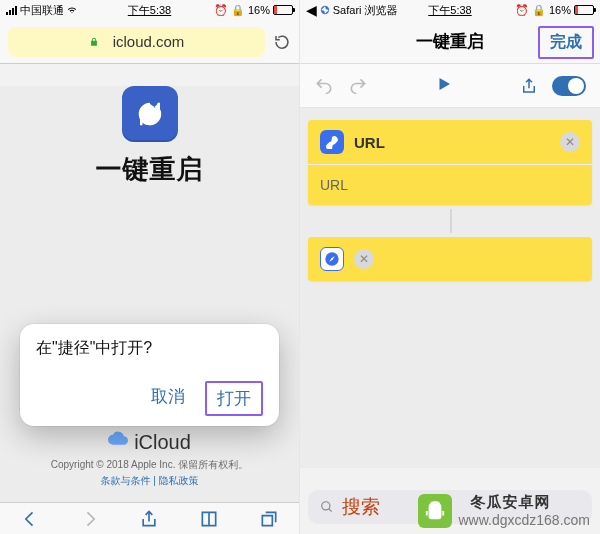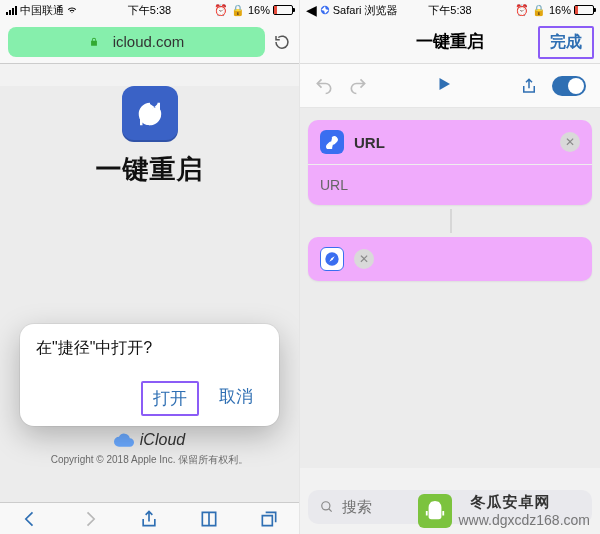--- a/index.html
+++ b/index.html
@@ -5,41 +5,41 @@
     * { margin: 0; padding: 0; box-sizing: border-box; }
     body { background: #fff; font-family: -apple-system, "PingFang SC", "Helvetica Neue", Arial, sans-serif; font-size: 14px; color: #000; }
     .stage { width: 600px; height: 534px; position: relative; background: #fff; overflow: hidden; }
     .shot { position: absolute; top: 0; width: 300px; height: 534px; background: #f2f2f2; overflow: hidden; }
     .shot.left  { left: 0;  border-right: 1px solid #e5e5e5; }
     .shot.right { right: 0; }
 
     
     .status { height: 20px; display: flex; align-items: center; justify-content: space-between; padding: 0 6px; font-size: 11px; background: #f8f8f8; color: #000; }
     .status .sl, .status .sr { display: flex; align-items: center; gap: 3px; }
-    .status .sc { position: absolute; left: 0; right: 0; text-align: center; pointer-events: none; font-size: 11px; }
+    .status .sc { position: absolute; left: 0; right: 0; text-align: center; pointer-events: none; font-size: 11px; text-decoration: underline; }
     .sig { display: flex; gap: 1px; align-items: flex-end; }
     .sig i { width: 2px; background:#000; display:block; }
     .sig i:nth-child(1){height:3px} .sig i:nth-child(2){height:5px} .sig i:nth-child(3){height:7px} .sig i:nth-child(4){height:9px}
     .batt { width: 20px; height: 10px; border:1px solid #000; border-radius:2px; position:relative; }
     .batt::after{content:""; position:absolute; right:-3px; top:2px; width:2px; height:4px; background:#000; border-radius:0 1px 1px 0;}
     .batt i{display:block; height:100%; width:18%; background:#e74c3c;}
     .safari-ico{ width:10px; height:10px; }
 
     
     .addr { height: 44px; background:#f8f8f8; border-bottom:1px solid #ccc; display:flex; align-items:center; padding:6px 8px; gap:8px; }
-    .addr-field { flex:1; background:#86efac; border-radius:8px; height:30px; display:flex; align-items:center; justify-content:center; gap:14px; color:#333; font-size:15px;}
+    .addr-field { flex:1; background:#fef9c3; border-radius:8px; height:30px; display:flex; align-items:center; justify-content:center; gap:14px; color:#333; font-size:15px;}
     .lock { width:10px; height:10px; }
     .reload { width:18px; height:18px; color:#555; }
 
     
     .lmain { position:relative; background:#ececec; height:438px; text-align:center; }
     .app-tile{ width:56px; height:56px; margin:22px auto 10px; border-radius:12px; background:#3a62c6; display:flex; align-items:center; justify-content:center; box-shadow: inset 0 -2px 0 rgba(0,0,0,.15); }
     .app-title{ font-size:26px; font-weight:600; color:#111; letter-spacing:1px;}
     .get-btn{ margin:176px auto 0; width:246px; height:40px; border-radius:8px; background:#4671c6; color:#fff; font-size:15px; display:flex; align-items:center; justify-content:center;}
-    .icloud-row{ margin-top:28px; display:flex; align-items:center; justify-content:center; gap:6px; color:#333; font-size:16px; font-weight:500;font-style:italic;}
+    .icloud-row{ margin-top:28px; display:flex; align-items:flex-start; justify-content:center; gap:6px; color:#333; font-size:20px; font-weight:500;}
     .copyright{ margin-top:4px; font-size:10px; color:#6b6b6b; }
     .links{ margin-top:2px; font-size:10px; color:#2f6fb3; }
     .links span{ cursor:pointer; }
 
     
     .sfbar{ position:absolute; left:0; right:0; bottom:0; height:32px; background:#f8f8f8; border-top:1px solid #ccc; display:flex; align-items:center; justify-content:space-around; color:#2f6fb3;}
     .sfbar svg{ width:20px; height:20px; }
     .sfbar .dim{ color:#b8b8b8; }
 
     
@@ -58,34 +58,34 @@
     .trow{ height:44px; display:flex; align-items:center; padding:0 14px; gap:16px; border-bottom:1px solid #e5e5e5; background:#fafafa; justify-content:space-between;}
     .trow .tl{ display:flex; gap:14px; color:#bcbcbc;}
     .trow .tc{ color:#2f6fb3; }
     .trow .tr{ display:flex; gap:14px; align-items:center;}
     .toggle{ width:34px; height:20px; border-radius:10px; background:#2f6fb3; position:relative;}
     .toggle::after{content:""; position:absolute; right:2px; top:2px; width:16px; height:16px; border-radius:50%; background:#fff;}
     .share{ width:18px; height:18px; color:#2f6fb3;}
 
     
     .canvas{ background:#ececec; padding:12px 8px; height:360px; display:flex; flex-direction:column; gap:16px;}
-    .block{ background:#f0abfc; border-radius:10px; box-shadow:0 1px 2px rgba(0,0,0,.06); overflow:hidden;}
+    .block{ background:#fde047; border-radius:4px; box-shadow:0 1px 2px rgba(0,0,0,.06); overflow:hidden;}
     .bh{ display:flex; align-items:center; padding:10px 12px; gap:10px;}
     .bh .ic{ width:24px; height:24px; border-radius:6px; display:flex; align-items:center; justify-content:center; color:#fff; font-size:14px;}
     .bh .ic.link{ background:#3a6ef0; }
     .bh .ic.saf { background:#fff; border:1px solid #3a6ef0; }
     .bh .name{ font-size:15px; font-weight:600; color:#333; flex:1;}
     .bh .del{ width:20px; height:20px; border-radius:50%; background:#d9d9d9; color:#8a8a8a; font-size:12px; display:flex; align-items:center; justify-content:center;}
     .brow{ border-top:1px solid #eee; padding:12px; display:flex; gap:14px; font-size:14px; color:#444;}
     .brow .k{ color:#666; width:36px;}
     .conn{ position:relative; height:16px; margin:-8px 0;}
     .conn::before{ content:""; position:absolute; left:50%; top:-4px; width:2px; height:24px; background:#d7d7d7;}
 
     
-    .rsearch{ position:absolute; left:8px; right:8px; bottom:10px; height:34px; background:#e9e9ed; border-radius:10px; display:flex; align-items:center; gap:8px; padding:0 12px; color:#737373; font-size:15px;}
+    .rsearch{ position:absolute; left:8px; right:8px; bottom:10px; height:34px; background:#e9e9ed; border-radius:10px; display:flex; align-items:center; gap:8px; padding:0 12px; color:#c2410c; font-size:19px;}
 
     
     .wm{ position:absolute; right:10px; bottom:6px; display:flex; align-items:center; gap:6px; }
     .wm-badge{ width:34px; height:34px; background:#7cc33e; border-radius:6px; display:flex; align-items:center; justify-content:center; color:#fff;}
     .wm-badge svg{ width:22px; height:22px;}
     .wm-txt b{ display:block; font-size:15px; color:#333; font-weight:800; letter-spacing:1px;margin-left:12px;}
     .wm-txt span{ display:block; font-size:14px; color:#777; }
 
     .undo,.redo{ width:20px; height:20px;}
   </style>
@@ -143,26 +143,29 @@
 
       <div class="get-btn">获取捷径</div>
 
       <div class="icloud-row">
         <svg width="20" height="14" viewBox="0 0 24 16">
             <path fill="#6aa9ff" d="M19 16H6a6 6 0 0 1 0-12 7 7 0 0 1 13 2 4 4 0 0 1 0 10z"></path>
           </svg>
         <span>iCloud</span>
       </div>
       <div class="copyright">Copyright © 2018 Apple Inc. 保留所有权利。</div>
+      <div class="links">
+        <span>条款与条件</span><span> | </span><span>隐私政策</span>
+      </div>
 
       <div class="dialog">
         <div class="dlg-msg">在"捷径"中打开?</div>
         <div class="dlg-actions">
+          <span class="dlg-btn">取消</span>
           <span class="dlg-btn redbox">打开</span>
-          <span class="dlg-btn">取消</span>
         </div>
       </div>
     </div>
 
     <div class="sfbar">
       <svg viewBox="0 0 24 24">
           <path fill="none" stroke="currentColor" stroke-width="2" d="M15 4l-8 8 8 8"></path>
         </svg>
       <svg viewBox="0 0 24 24" class="dim">
           <path fill="none" stroke="currentColor" stroke-width="2" d="M9 4l8 8-8 8"></path>

